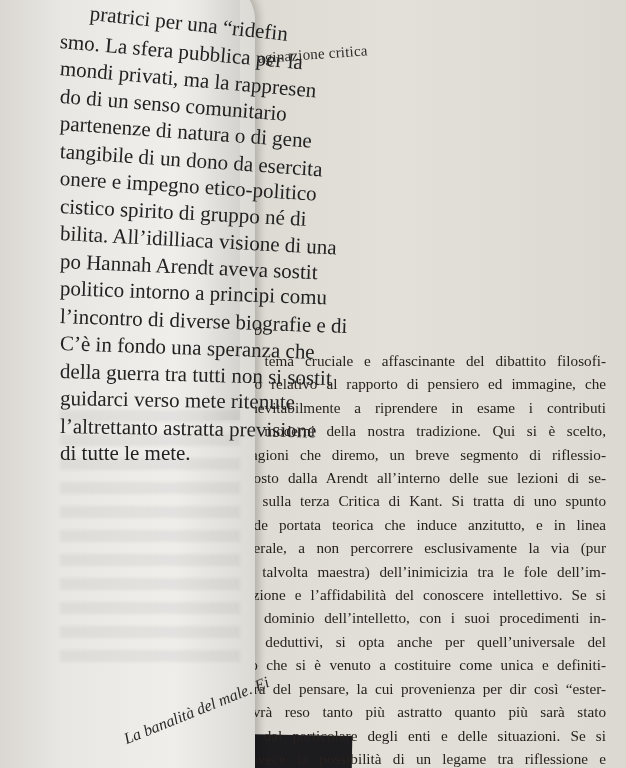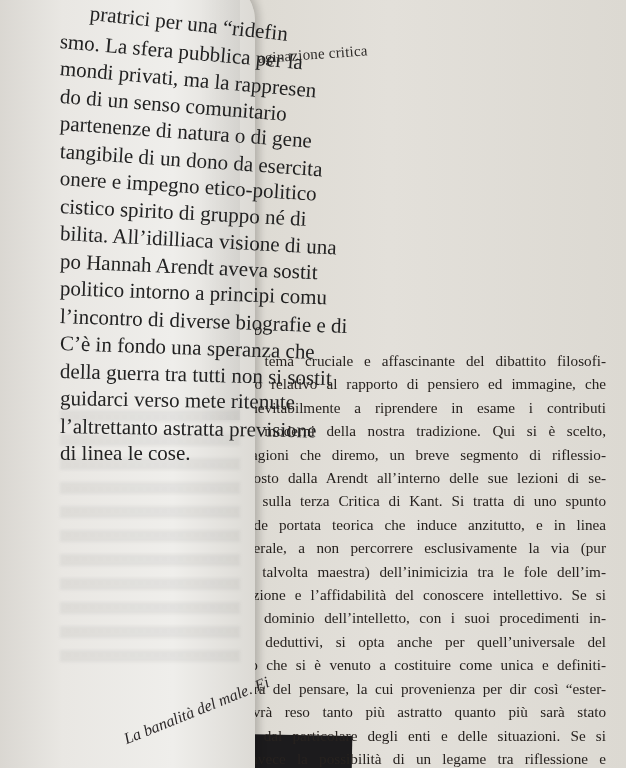--- a/index.html
+++ b/index.html
@@ -98,16 +98,16 @@
   <span class="ln" style="transform:rotate(3.5deg)">onere e impegno etico-politico</span>
   <span class="ln" style="transform:rotate(3deg)">cistico spirito di gruppo né di</span>
   <span class="ln" style="transform:rotate(3deg)">bilita. All’idilliaca visione di una</span>
   <span class="ln" style="transform:rotate(2.5deg)">po Hannah Arendt aveva sostit</span>
   <span class="ln" style="transform:rotate(2deg)">politico intorno a principi comu</span>
   <span class="ln" style="transform:rotate(2deg)">l’incontro di diverse biografie e di</span>
   <span class="ln" style="transform:rotate(2deg)">C’è in fondo una speranza che</span>
   <span class="ln" style="transform:rotate(1.5deg)">della guerra tra tutti non si sostit</span>
   <span class="ln" style="transform:rotate(1deg)">guidarci verso mete ritenute</span>
   <span class="ln" style="transform:rotate(1deg)">l’altrettanto astratta previsione</span>
-  <span class="ln">di linea le cose.</span>
+  <span class="ln">di tutte le mete.</span>
 </div>
 
 <div class="footer">La banalità del male. Ei</div>
 
 </body></html>

